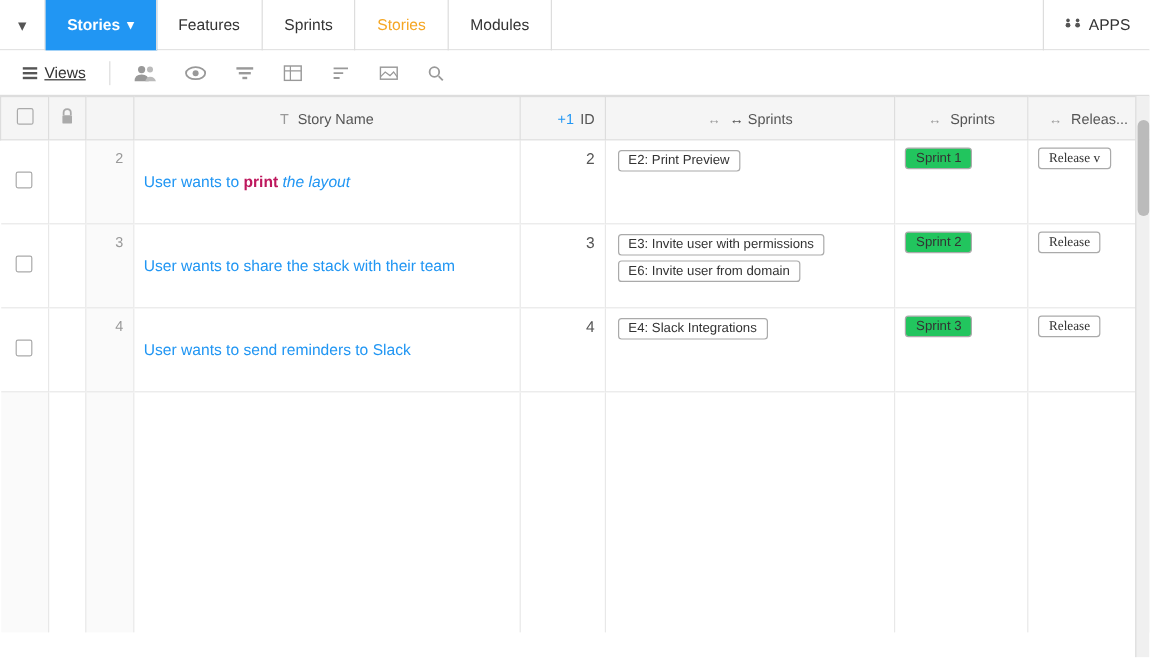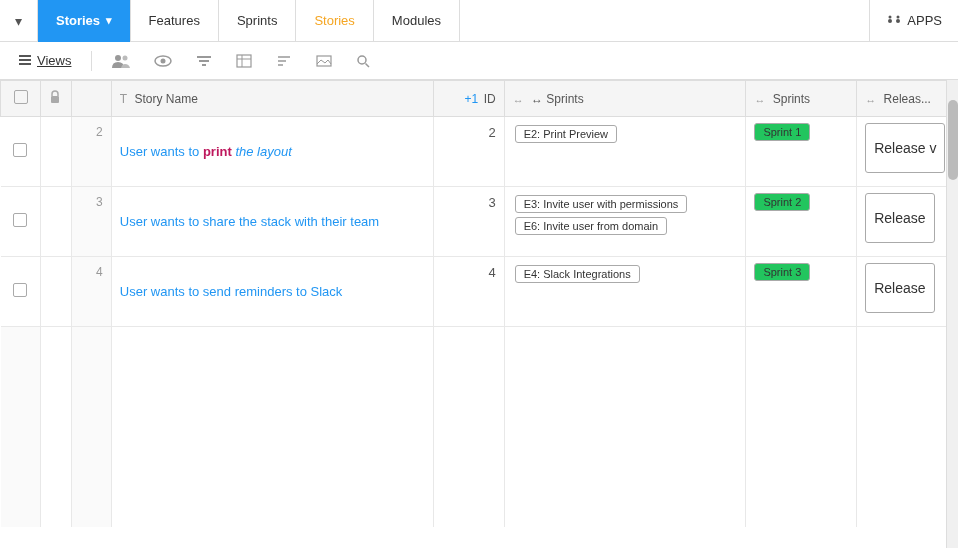--- a/index.html
+++ b/index.html
@@ -67,20 +67,21 @@
       background: #fff;
     }
     .toolbar-divider {
       width: 1px;
       height: 20px;
       background: #ddd;
       margin: 0 4px;
     }
     .toolbar-btn {
       display: flex;
+      align-items: center;
       gap: 5px;
       padding: 4px 8px;
       cursor: pointer;
       color: #333;
       font-size: 13px;
       border-radius: 3px;
       text-decoration: underline;
     }
     .all-stories-btn {
       display: flex;
@@ -124,21 +125,21 @@
     thead tr {
       background: #f5f5f5;
       height: 36px;
     }
     th {
       border: 1px solid #ddd;
       padding: 0 8px;
       font-weight: normal;
       font-size: 12px;
       color: #555;
-      text-align: left;
+      text-align: center;
       white-space: nowrap;
       overflow: hidden;
     }
     th.checkbox-col { width: 40px; text-align: center; }
     th.story-col { width: 320px; }
     th.id-col { width: 70px; text-align: right; }
     th.features-col { width: 250px; }
     th.sprints-col { width: 120px; }
     th.releases-col { width: 100px; }
 
@@ -186,27 +187,28 @@
       padding: 2px 8px;
       border: 1px solid #aaa;
       border-radius: 3px;
       font-size: 11px;
       color: #333;
       background: #22c55e;
       white-space: nowrap;
     }
     .release-tag {
       display: inline-block;
-      padding: 16px 8px;
+      padding: 2px 8px;
       border: 1px solid #aaa;
       border-radius: 3px;
-      font-size: 14px;
+      font-size: 11px;
       color: #333;
       background: #fff;
       white-space: nowrap;
+      font-family: Liberation Serif, serif;
     }
 
     
     .col-arrow { color: #999; font-size: 11px; margin-right: 4px; }
 
     
     .check-box {
       width: 14px; height: 14px;
       border: 1px solid #aaa;
       display: inline-block;

